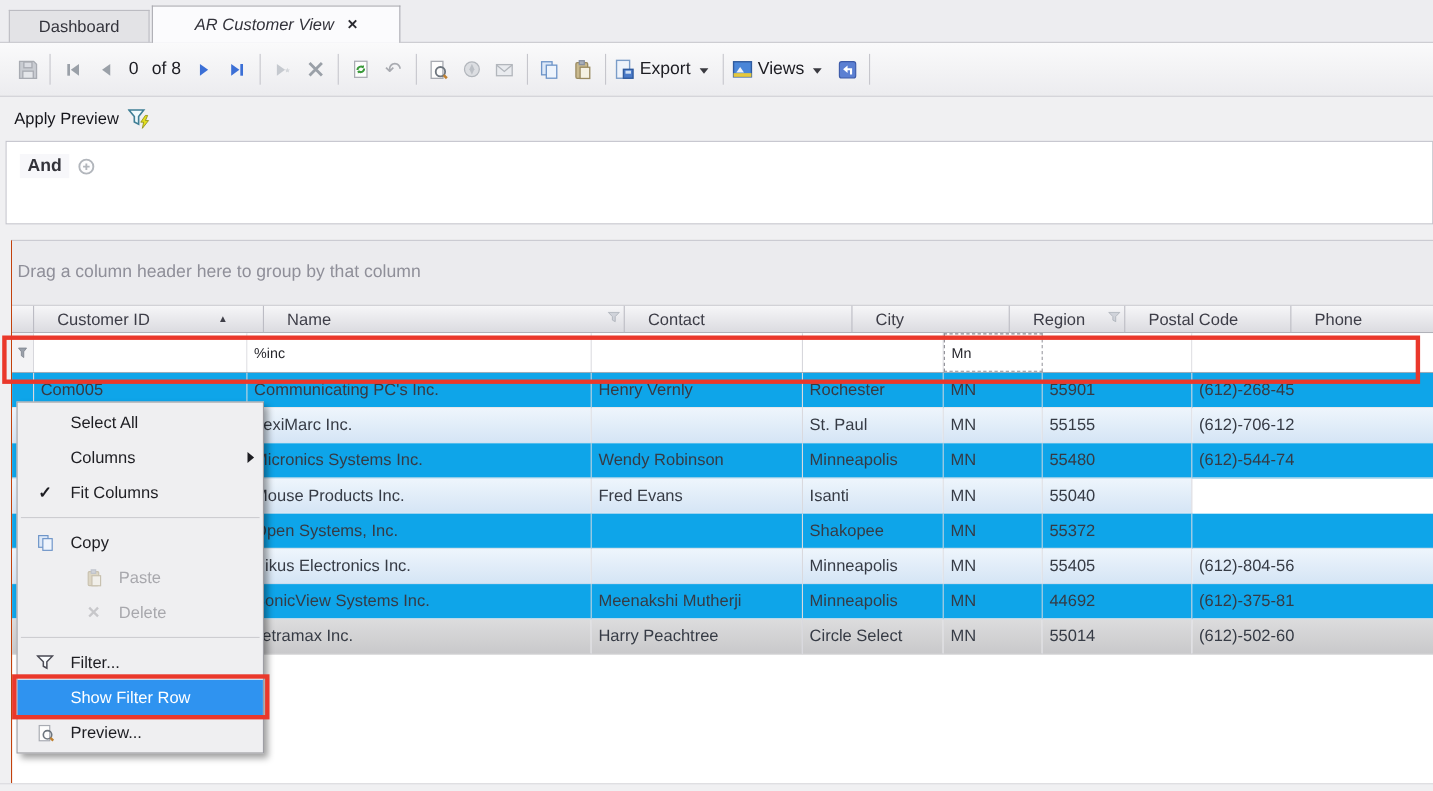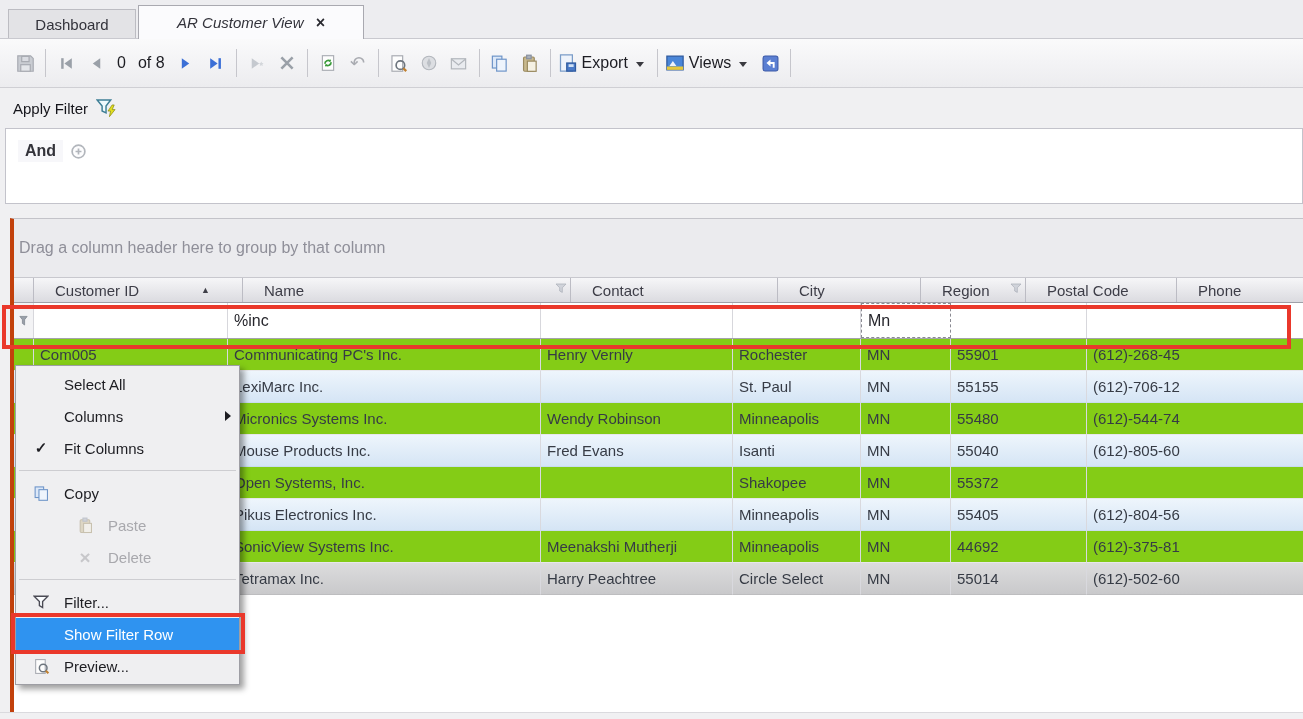--- a/index.html
+++ b/index.html
@@ -35,40 +35,40 @@
        align-items:center;padding-left:13px;box-sizing:border-box;font-size:15px;color:#15151b;}
   .applybar .ic{margin-left:8px;display:flex;}
   
   .fbpanel{position:absolute;left:5px;top:128px;right:0;height:76px;background:#ffffff;
        border:1px solid #c3c3cb;box-sizing:border-box;font-weight:bold;}
   .and-chip{position:absolute;left:12px;top:11px;display:flex;align-items:center;}
   .and-chip .and-txt{font-size:16px;color:#33333a;background:#f7f7fa;padding:2px 7px;}
   .and-chip .plus{margin-left:7px;display:flex;}
   
   .grid{position:absolute;left:10px;top:218px;right:0;bottom:0;background:#ffffff;
-       border-left:4px solid #c2410c;border-top:1px solid #c3c3c9;box-sizing:border-box;}
+       border-left:1px solid #c2410c;border-top:1px solid #c3c3c9;box-sizing:border-box;}
   .group-panel{height:58px;background:#ebebee;display:flex;align-items:center;
        padding-left:5px;font-size:16px;color:#8f8f99;}
   .grow{display:grid;}
   .ghead{height:26px;background:linear-gradient(#f6f6f8,#dbdbe0);
        border-top:1px solid #c8c8ce;border-bottom:1px solid #9fa0a8;box-sizing:border-box;gap:15px;}
   .hcell{display:flex;align-items:center;padding:0 6px;font-size:15px;color:#3d3d47;
        border-right:1px solid #bcbcc4;position:relative;overflow:hidden;white-space:nowrap;}
   .sort-asc{font-size:9px;color:#3f3f48;margin-left:auto;margin-right:26px;}
   .hfunnel{position:absolute;right:3px;top:5px;opacity:.75;}
   .gfilter{height:36px;background:#fff;border-bottom:1px solid #a3a3ab;box-sizing:border-box;}
-  .fcell{display:flex;align-items:center;padding:0 6px;font-size:16px;color:#26262c;
+  .fcell{display:flex;align-items:center;padding:0 6px;font-size:13px;color:#26262c;
        border-right:1px solid #d7d7dc;overflow:hidden;white-space:nowrap;background:#fff;}
   .fcell.ind{background:#f3f3f5;justify-content:center;padding:0;}
   .fcell.focused{border:1px dashed #8a8a92;box-sizing:border-box;}
   .drow{height:32px;box-sizing:border-box;}
   .dcell{display:flex;align-items:center;padding:0 6px;font-size:15px;color:#363b45;
        border-right:1px solid #d9d9de;border-bottom:1px solid #e7e7eb;
        overflow:hidden;white-space:nowrap;box-sizing:border-box;}
-  .r-white .dcell{background:#84cc16;}
+  .r-white .dcell{background:#0ea5e9;}
   .r-blue  .dcell{background:linear-gradient(#eef5fc,#d5e5f5);border-bottom:1px solid #c9dcef;}
   .r-gray  .dcell{background:linear-gradient(#dcdcdd,#c9c9cb);border-bottom:1px solid #bdbdbf;}
   
   .cmenu{position:absolute;left:15px;top:365px;width:225px;background:#efeff1;
        border:1px solid #9e9ea4;box-shadow:4px 4px 6px rgba(0,0,0,.38);
        box-sizing:border-box;padding:2px 0;z-index:10;}
   .menu-item{height:32px;display:flex;align-items:center;padding:0 8px 0 10px;
        font-size:15px;color:#1d1d22;position:relative;}
   .mi-icon{width:30px;display:flex;align-items:center;justify-content:center;flex:0 0 30px;}
   .mi-label{margin-left:8px;white-space:nowrap;}
@@ -249,21 +249,21 @@
           <rect x="1" y="1" width="14" height="14" rx="2" fill="#5b7fd2" stroke="#3c5aa8"></rect>
           <path d="M11 12V7.5H6.5" stroke="#fff" stroke-width="1.8" fill="none"></path>
           <path d="M8 4.2L4.2 7.5 8 10.8z" fill="#fff"></path>
         </svg>
       </span>
   </div>
   <div class="tb-sep"></div>
 </div>
 
 <div class="applybar">
-  <span>Apply Filter</span>
+  <span>Apply Preview</span>
   <span class="ic">
       <svg width="22" height="20" viewBox="0 0 18 16">
         <path d="M1 1.5h11L8.2 6.3V12l-3.2-1.6V6.3z" fill="#f0fafd" stroke="#3f7f96" stroke-width="1.2"></path>
         <path d="M13.2 5.5l-3.4 5h2.1l-.9 4.6 4.6-5.8h-2.3l1.6-3.8z" fill="#e3df1f" stroke="#8a8a10" stroke-width="0.6"></path>
       </svg>
     </span>
 </div>
 
 <div class="fbpanel">
   <div class="and-chip">
@@ -432,23 +432,20 @@
         </div>
         <div class="dcell">
           <span>Isanti</span>
         </div>
         <div class="dcell">
           <span>MN</span>
         </div>
         <div class="dcell">
           <span>55040</span>
         </div>
-        <div class="dcell">
-          <span>(612)-805-60</span>
-        </div>
       </div>
       <div class="grow drow r-white" style="grid-template-columns: 20px 194px 313px 192px 128px 90px 136px minmax(220px, 1fr);">
         <div class="dcell"></div>
         <div class="dcell">
           <span></span>
         </div>
         <div class="dcell">
           <span>Open Systems, Inc.</span>
         </div>
         <div class="dcell">

